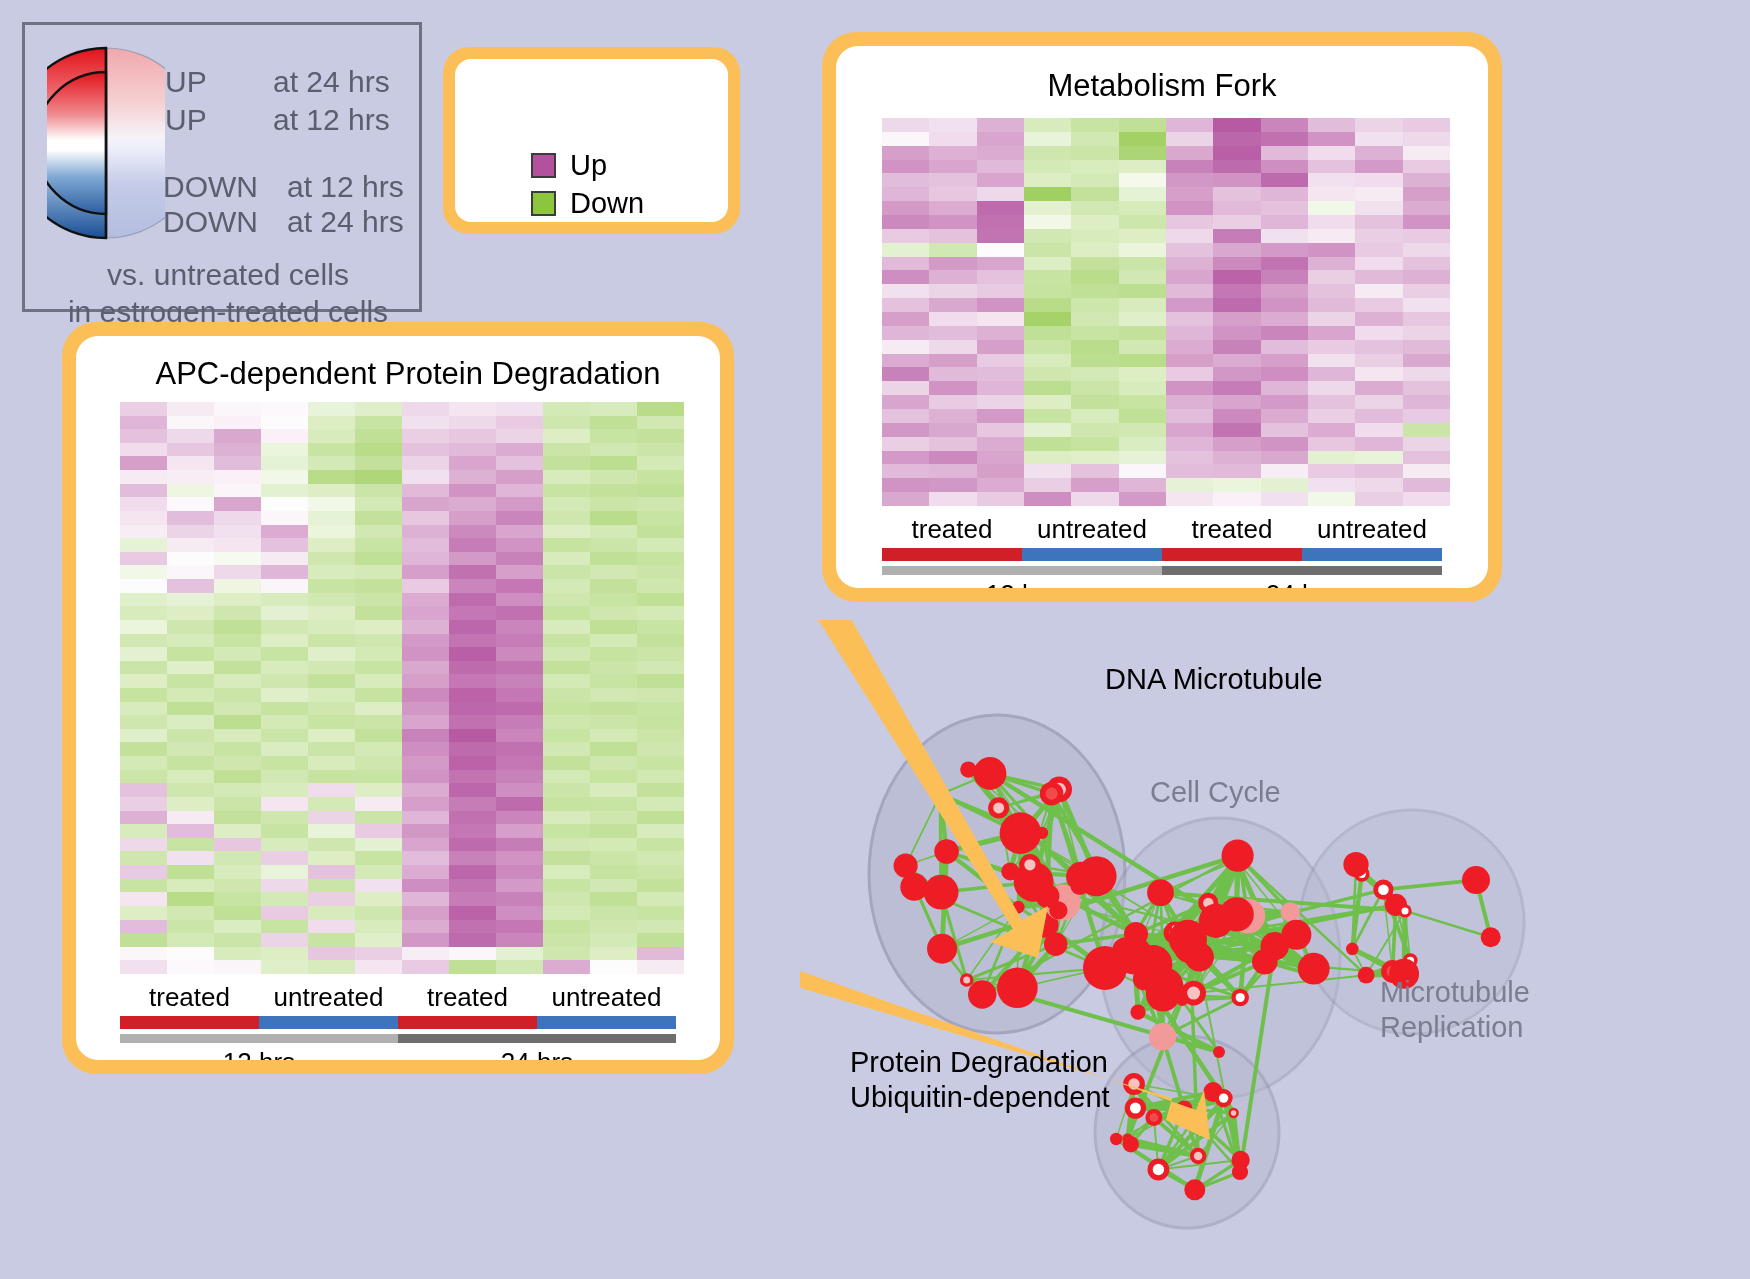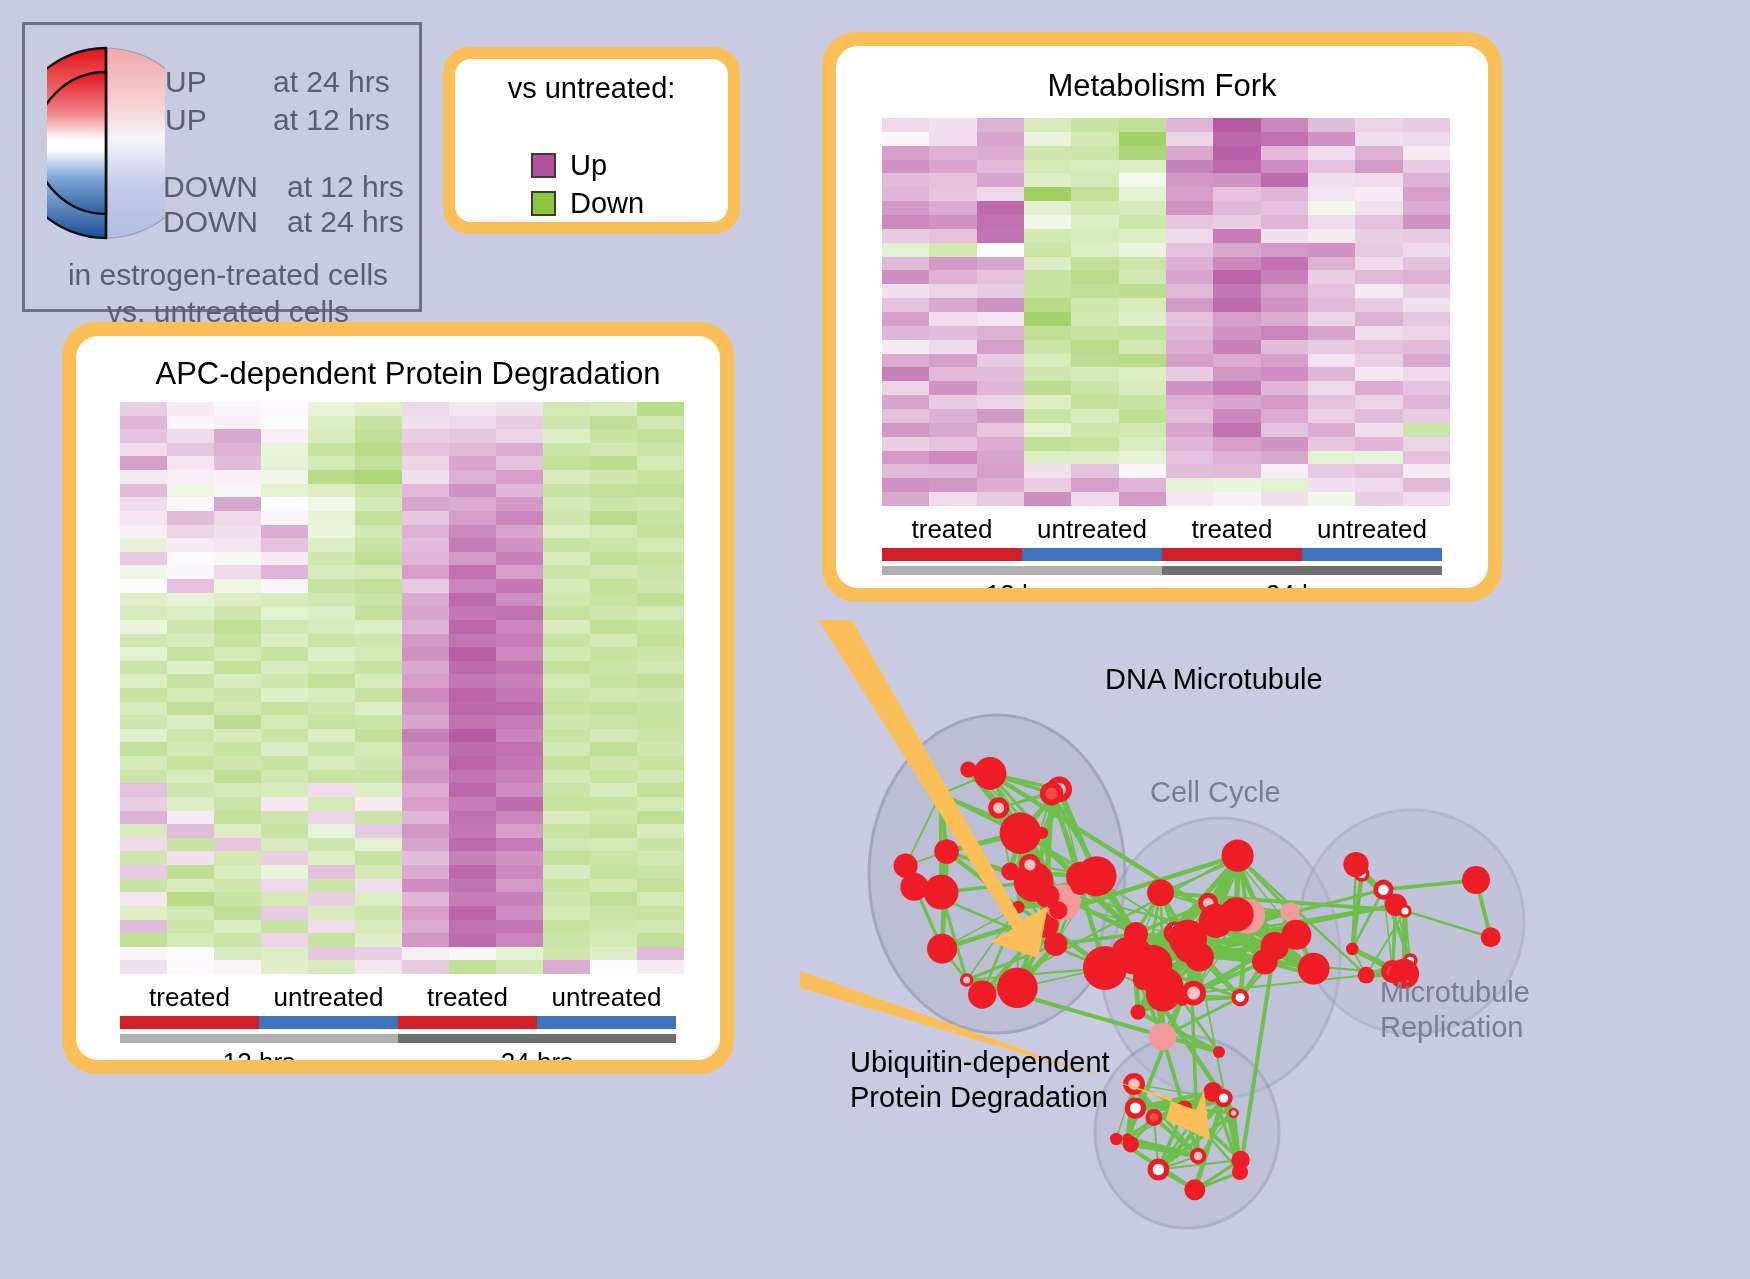--- a/index.html
+++ b/index.html
@@ -129,29 +129,28 @@
     <div class="cw-label" id="cw-up24">UP</div>
     <div class="cw-label" id="cw-at24a">at 24 hrs</div>
     <div class="cw-label" id="cw-up12">UP</div>
     <div class="cw-label" id="cw-at12a">at 12 hrs</div>
     <div class="cw-label" id="cw-down12">DOWN</div>
     <div class="cw-label" id="cw-at12b">at 12 hrs</div>
     <div class="cw-label" id="cw-down24">DOWN</div>
     <div class="cw-label" id="cw-at24b">at 24 hrs</div>
 
     <div class="cw-label" id="cw-caption">
+      <div>vs. untreated cells</div>
       <div>in estrogen-treated cells</div>
-      <div>vs. untreated cells</div>
     </div>
   </div>
 
   <div class="panel" id="key-panel">
     <div class="panel-inner">
       <div id="key-text">
-        <div>vs untreated:</div>
       </div>
       <div class="key-row" id="key-row-up">
         <span class="key-swatch" id="sw-up" style="background: rgb(179, 81, 159);"></span>
         <span class="key-lbl">Up</span>
       </div>
       <div class="key-row" id="key-row-down">
         <span class="key-swatch" id="sw-down" style="background: rgb(140, 198, 63);"></span>
         <span class="key-lbl">Down</span>
       </div>
     </div>
@@ -1627,18 +1626,18 @@
       </g>
     </svg>
 
     <div class="net-label" id="lbl-dna">DNA Microtubule</div>
     <div class="net-label" id="lbl-cc">Cell Cycle</div>
     <div class="net-label" id="lbl-mt">
       <div>Microtubule</div>
       <div>Replication</div>
     </div>
     <div class="net-label" id="lbl-ub">
+      <div>Protein Degradation</div>
       <div>Ubiquitin-dependent</div>
-      <div>Protein Degradation</div>
     </div>
   </div>
 
 </div>
 
 </body></html>

